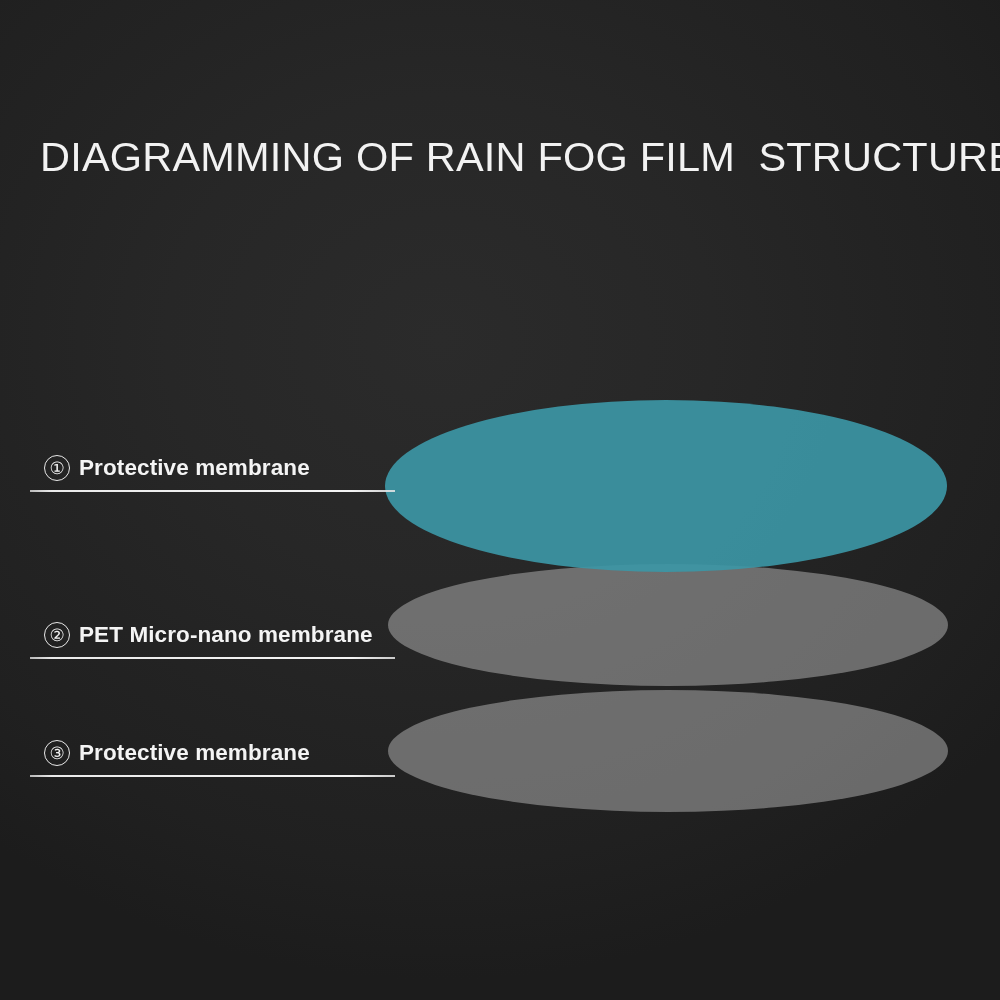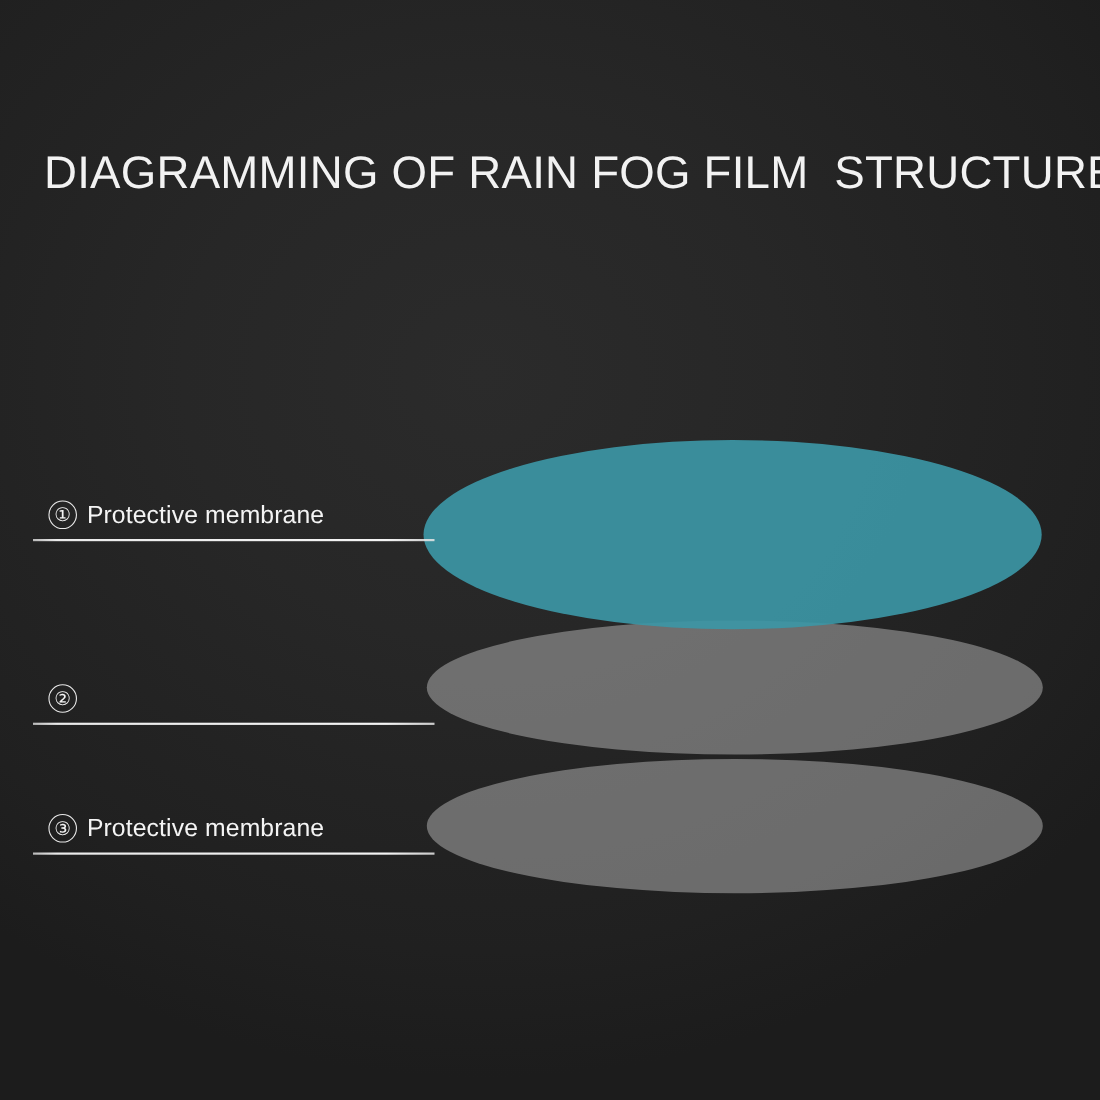--- a/index.html
+++ b/index.html
@@ -99,21 +99,21 @@
     color: #f2f2f2;
     font-size: 17px;
     line-height: 1;
     box-sizing: border-box;
     flex: 0 0 auto;
   }
   .callout-label {
     margin-left: 9px;
     color: #f4f4f4;
     font-size: 22.5px;
-    font-weight: 400;
+    font-weight: 700;
     letter-spacing: 0.1px;
   }
   .callout-line {
     position: absolute;
     left: 0;
     top: 0;
     height: 1.6px;
     background: linear-gradient(to right,
       rgba(235,235,235,0.75) 0%,
       rgba(245,245,245,0.95) 6%,
@@ -146,20 +146,21 @@
     <div class="callout-text-row">
       <span class="num-circle">①</span>
       <span class="callout-label">Protective membrane</span>
     </div>
   </div>
 
   <div id="callout-2" class="callout">
     <div class="callout-line"></div>
     <div class="callout-text-row">
       <span class="num-circle">②</span>
+      <span class="callout-label">PET Micro-nano membrane</span>
     </div>
   </div>
 
   <div id="callout-3" class="callout">
     <div class="callout-line"></div>
     <div class="callout-text-row">
       <span class="num-circle">③</span>
       <span class="callout-label">Protective membrane</span>
     </div>
   </div>

